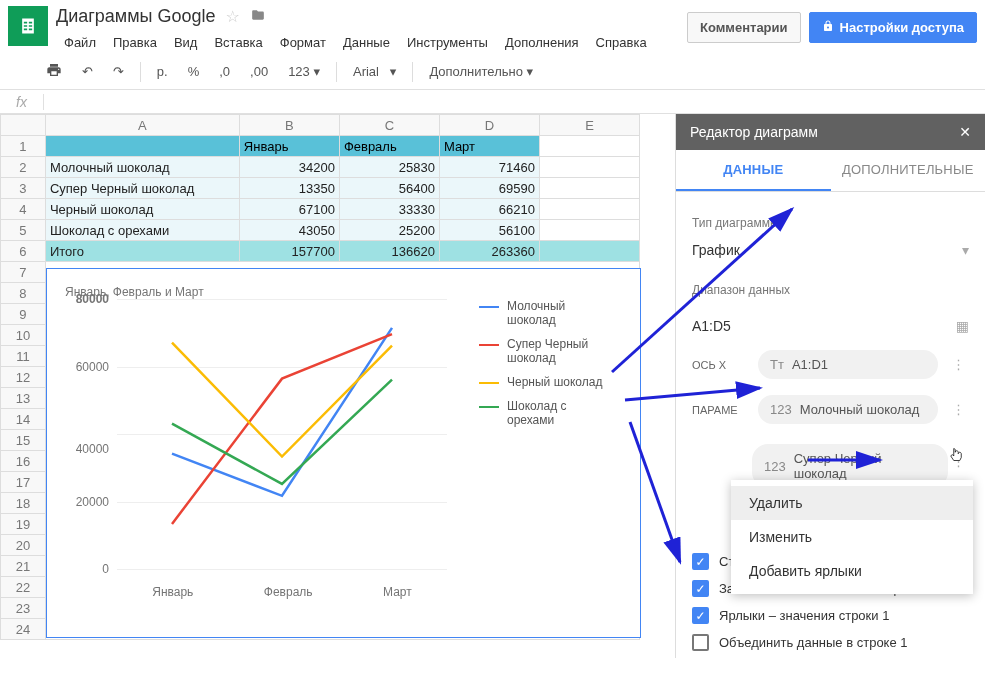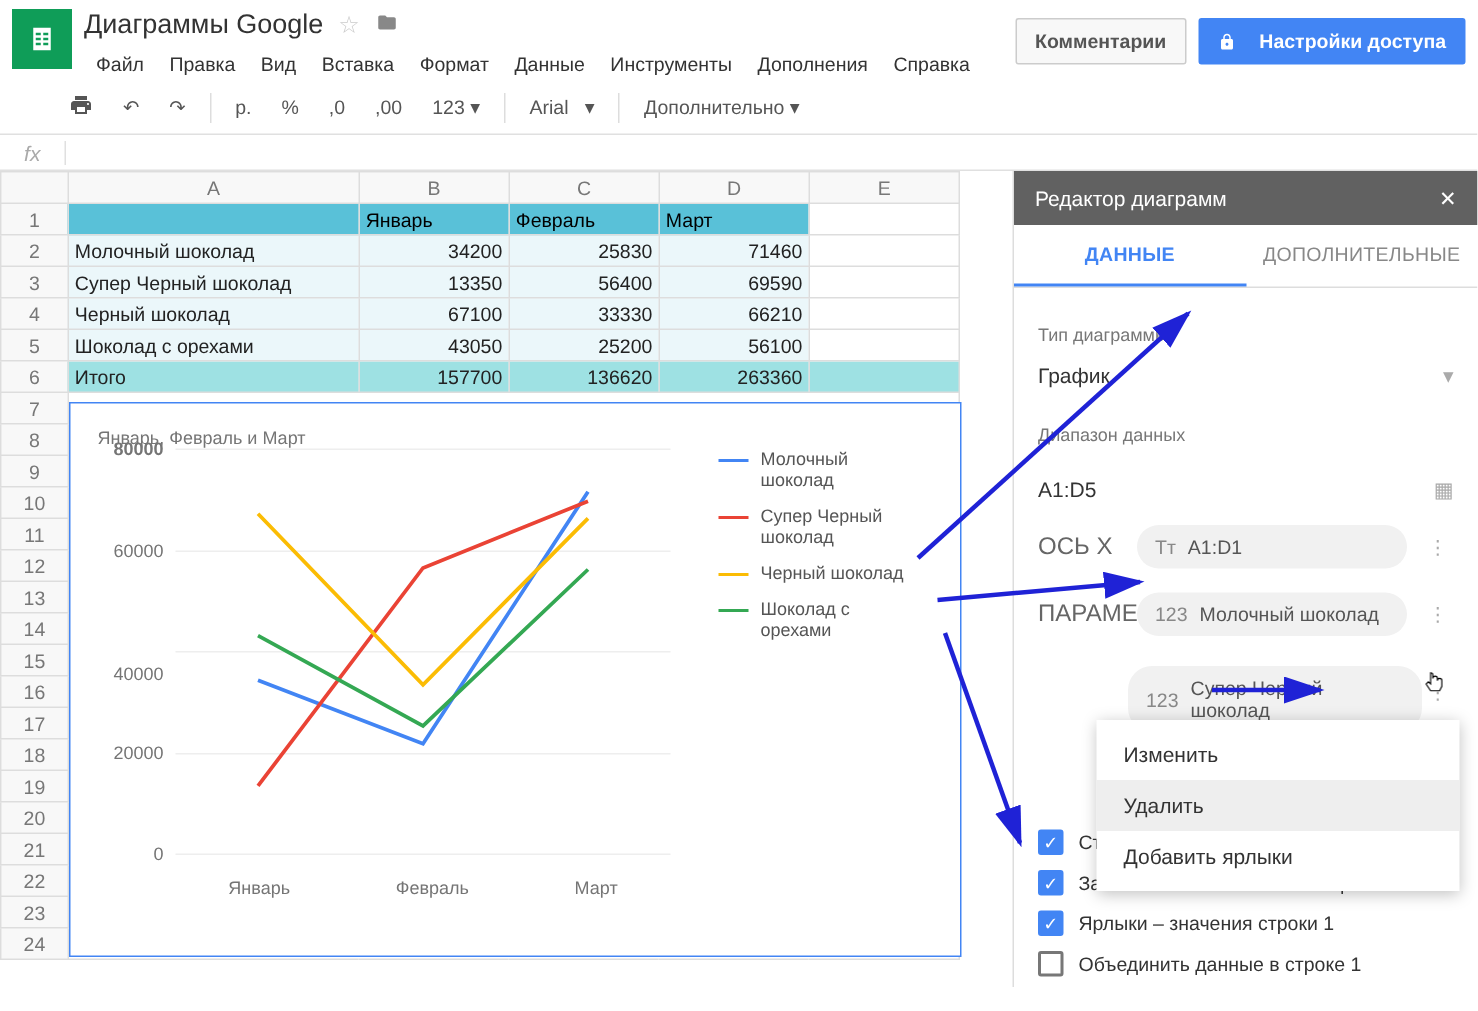--- a/index.html
+++ b/index.html
@@ -8,21 +8,21 @@
 .logo{width:40px;height:40px;background:#0f9d58;display:flex;align-items:center;justify-content:center;margin-right:8px}
 .logo svg{fill:#fff}
 .titlebar{flex:1}
 .doctitle{font-size:18px;color:#333;display:flex;align-items:center;gap:10px}
 .star{color:#ccc;font-size:16px}
 .folder{color:#888}
 .menubar{display:flex;gap:1px;margin-top:4px;font-size:13px;color:#333}
 .menubar span{padding:4px 8px;cursor:pointer}
 .rightbtns{display:flex;gap:8px;align-items:center;margin-top:6px}
 .btn{padding:7px 12px;border:1px solid #ccc;border-radius:2px;background:#f8f8f8;font-size:13px;font-weight:bold;color:#555;cursor:pointer}
-.btn.blue{background:#4285f4;color:#fff;border-color:#4285f4;display:flex;align-items:center;gap:16px}
+.btn.blue{background:#4285f4;color:#fff;border-color:#4285f4;display:flex;align-items:flex-start;gap:6px}
 .toolbar{display:flex;align-items:center;padding:4px 42px;border-bottom:1px solid #e0e0e0;gap:12px;height:36px;color:#555}
 .tb-sep{width:1px;height:20px;background:#ddd}
 .tb-item{padding:2px 4px;cursor:pointer;font-size:13px}
 .fxbar{display:flex;align-items:center;border-bottom:1px solid #e0e0e0;height:24px}
 .fxlabel{width:44px;text-align:center;color:#aaa;font-style:italic;font-size:14px;border-right:1px solid #e0e0e0}
 .main{display:flex;height:calc(100% - 130px)}
 .sheet{flex:1;overflow:hidden;position:relative}
 .grid{border-collapse:collapse;width:640px}
 .grid th,.grid td{border:1px solid #ddd;height:21px;padding:0 4px;font-size:13px;font-weight:normal}
 .grid .colhdr{background:#f8f8f8;text-align:center;color:#777;width:98px}
@@ -49,21 +49,21 @@
 .edhdr{background:#616161;color:#fff;padding:10px 14px;font-size:14px;display:flex;justify-content:space-between;align-items:center}
 .edtabs{display:flex;border-bottom:1px solid #ddd}
 .edtab{flex:1;text-align:center;padding:12px 4px;font-size:13px;color:#888;cursor:pointer;letter-spacing:0.2px}
 .edtab.active{color:#4285f4;border-bottom:2px solid #4285f4;font-weight:bold}
 .edbody{padding:14px 16px;overflow:auto;flex:1;position:relative}
 .edlabel{font-size:12px;color:#777;margin-bottom:6px;margin-top:10px}
 .edselect{display:flex;justify-content:space-between;align-items:flex-end;padding:6px 0;color:#333;font-size:14px;border-bottom:1px solid transparent;cursor:pointer}
 .edrange{display:flex;justify-content:space-between;align-items:center;font-size:14px;color:#333;margin-top:21px}
 .gridic{color:#aaa}
 .axrow{display:flex;align-items:center;gap:10px;margin-top:16px}
-.axlabel{font-size:16px;color:#666;width:56px}
+.axlabel{font-size:11px;color:#666;width:56px}
 .pill{flex:1;background:#f1f1f1;border-radius:16px;padding:7px 12px;display:flex;align-items:center;gap:8px;font-size:13px;color:#555}
 .pillmenu{color:#aaa;cursor:pointer;padding:0 4px}
 .pill2{background:#f1f1f1;border-radius:16px;padding:7px 12px;display:flex;align-items:center;gap:8px;font-size:13px;color:#555;margin-left:60px;margin-top:10px}
 .ctxmenu{position:absolute;right:12px;top:288px;width:242px;background:#fff;box-shadow:0 2px 10px rgba(0,0,0,0.25);z-index:100;padding:6px 0;font-size:14px}
 .ctxitem{padding:9px 18px;cursor:pointer;color:#333}
 .ctxitem.hl{background:#eee}
 .addpill{border:1px solid #ddd;border-radius:16px;padding:7px 12px;font-size:13px;color:#aaa;margin-left:60px;margin-top:14px;display:flex;align-items:center;justify-content:space-between}
 .checks{margin-top:20px}
 .checkrow{display:flex;align-items:center;gap:10px;margin-bottom:10px;font-size:13px;color:#333}
 .chk{width:17px;height:17px;border:2px solid #4285f4;border-radius:2px;background:#4285f4;display:flex;align-items:center;justify-content:center;color:#fff;font-size:12px;flex-shrink:0}
@@ -362,22 +362,22 @@
 
       <div style="display:flex;align-items:center;margin-top:10px">
         <div class="pill2" style="flex:1">
           <span style="color:#888">123</span>
             <span>Супер Черный шоколад</span>
         </div>
         <span class="pillmenu">⋮</span>
       </div>
 
       <div class="ctxmenu">
+        <div class="ctxitem hl">Удалить</div>
         <div class="ctxitem">Изменить</div>
-        <div class="ctxitem hl">Удалить</div>
         <div class="ctxitem">Добавить ярлыки</div>
       </div>
 
       <div class="addpill">
         <span>Добавить ограничение "...</span>
         <span class="gridic">▦</span>
       </div>
 
       <div class="checks">
         <div class="checkrow">

